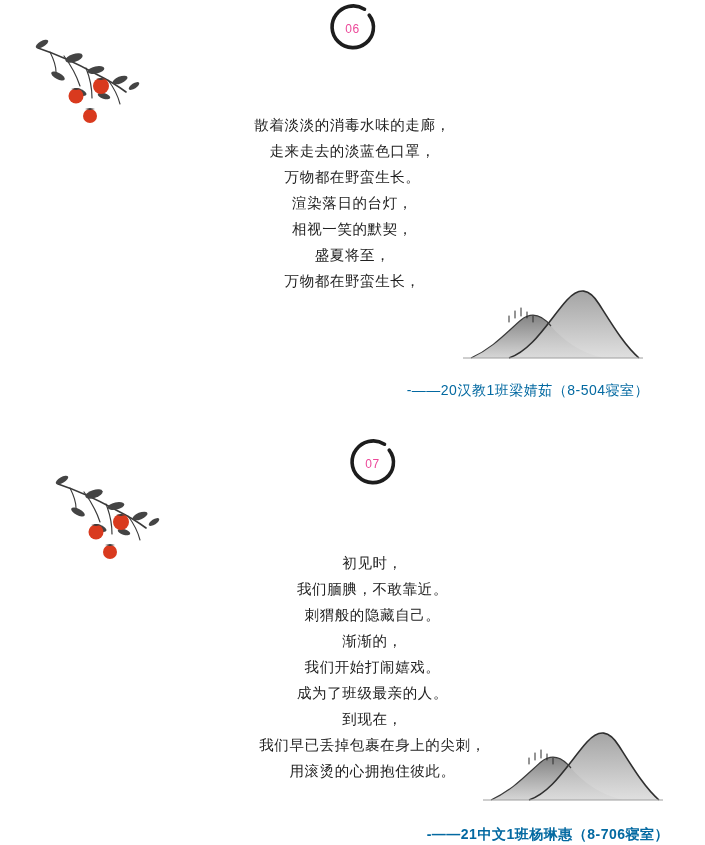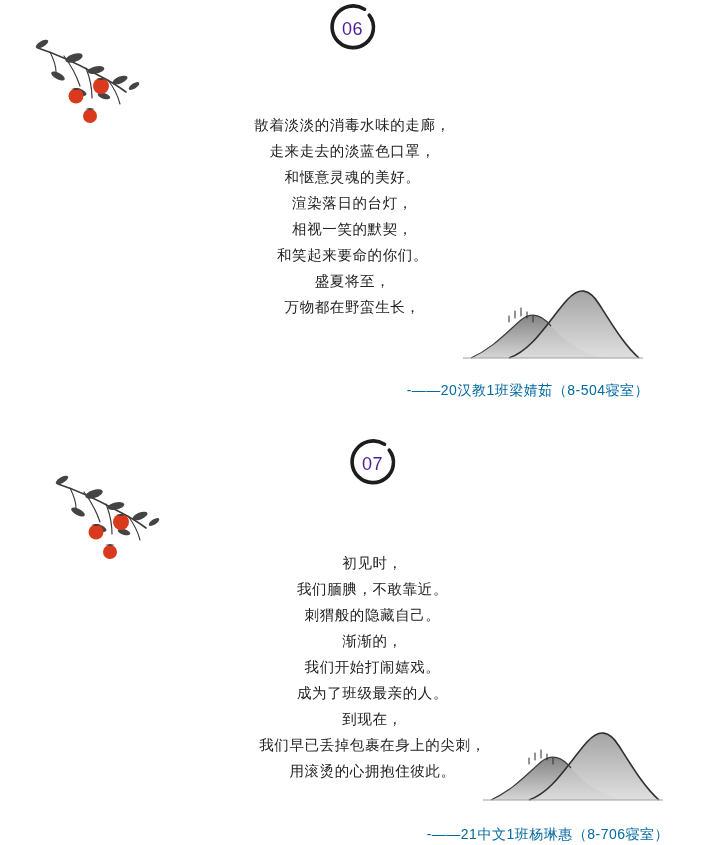--- a/index.html
+++ b/index.html
@@ -39,23 +39,23 @@
     display: flex;
     align-items: center;
     justify-content: center;
   }
   .badge .ring {
     position: absolute;
     inset: 0;
   }
   .badge .num {
     position: relative;
-    font-size: 18px;
+    font-size: 12px;
     letter-spacing: 0.5px;
-    color: #4c1d95;
+    color: #ec4899;
     font-family: "Liberation Sans", sans-serif;
   }
 
   
   .branch {
     position: absolute;
     left: 34px;
     width: 120px;
     height: 96px;
   }
@@ -161,24 +161,23 @@
           <path d="M46 52 l0 -6"></path>
             <path d="M70 52 l0 -6"></path>
         </g>
         <path d="M0 88 L180 88" stroke="#9e9e9e" stroke-width="1" fill="none"></path>
       </svg>
     </div>
 
     <div class="poem" style="top:112px;">
       <div class="line">散着淡淡的消毒水味的走廊，</div>
       <div class="line">走来走去的淡蓝色口罩，</div>
-      <div class="line">和惬意灵魂的美好。</div>
+      <div class="line">万物都在野蛮生长。</div>
       <div class="line">渲染落日的台灯，</div>
       <div class="line">相视一笑的默契，</div>
-      <div class="line">和笑起来要命的你们。</div>
       <div class="line">盛夏将至，</div>
       <div class="line">万物都在野蛮生长，</div>
     </div>
 
     <div class="signature" style="top:382px;">-——20汉教1班梁婧茹（8-504寝室）</div>
   </div>
 
   <div class="section two">
 
     <div class="badge" style="top:15px;">
@@ -250,16 +249,16 @@
       <div class="line">我们腼腆，不敢靠近。</div>
       <div class="line">刺猬般的隐藏自己。</div>
       <div class="line">渐渐的，</div>
       <div class="line">我们开始打闹嬉戏。</div>
       <div class="line">成为了班级最亲的人。</div>
       <div class="line">到现在，</div>
       <div class="line">我们早已丢掉包裹在身上的尖刺，</div>
       <div class="line">用滚烫的心拥抱住彼此。</div>
     </div>
 
-    <div class="signature" style="top:404px;">-——21中文1班杨琳惠（8-706寝室）</div>
+    <div class="signature" style="top:404px;font-weight:bold;">-——21中文1班杨琳惠（8-706寝室）</div>
   </div>
 
 </div>
 
 </body></html>

